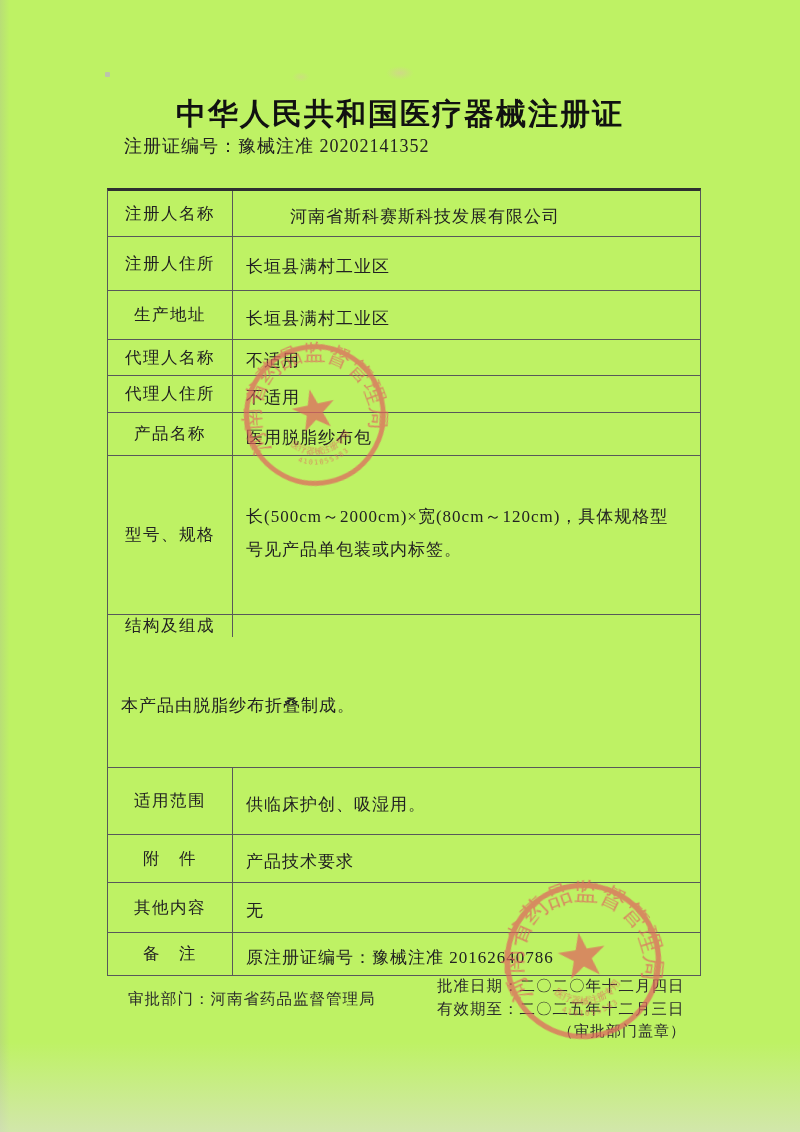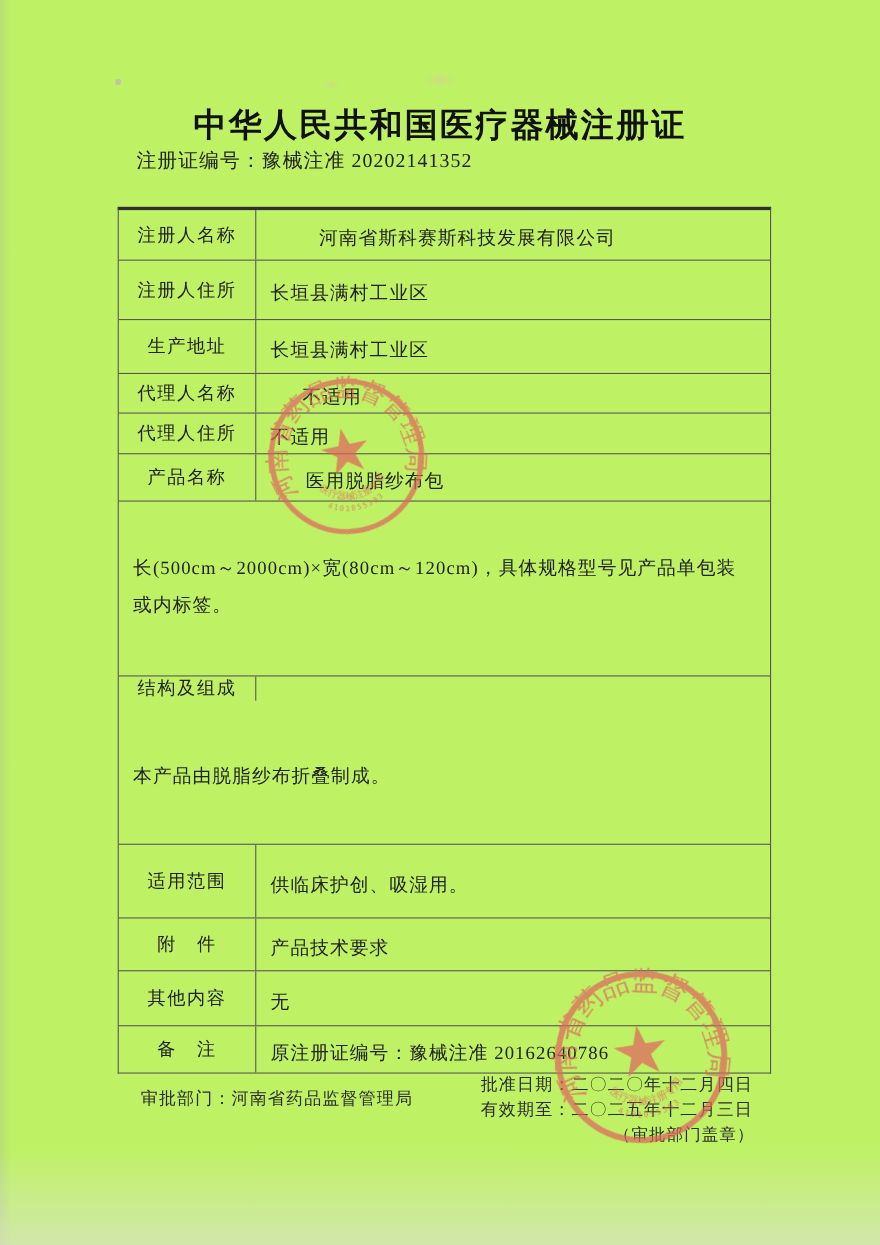--- a/index.html
+++ b/index.html
@@ -39,21 +39,21 @@
     width:125px;min-width:125px;border-right:1px solid #58585a;
     display:flex;align-items:center;justify-content:center;
     font-size:16.5px;letter-spacing:1.5px;text-align:center;color:#222;
   }
   .cell.value{
     flex:1;display:flex;align-items:center;
     padding:12px 14px 4px 13px;font-size:17px;letter-spacing:1px;
     line-height:1.55;color:#222;
   }
   .r1{height:46px;gap:44px;}.r2{height:54px;}.r3{height:49px;}
-  .r4{height:36px;gap:29px;}.r5{height:37px;}.r6{height:43px;gap:32px;}
+  .r4{height:36px;}.r5{height:37px;}.r6{height:43px;}
   .r7{height:159px;}.r8{height:153px;flex-direction:column;}.r9{height:67px;}
   .r10{height:48px;}.r11{height:50px;}.r12{height:42px;}
   .r7 .cell.value{display:block;padding-top:44px;line-height:33px;}
 
   .footer-dept{position:absolute;left:128px;top:989px;font-size:15.5px;letter-spacing:1px;}
   .footer-date{position:absolute;left:437px;top:976px;font-size:15.5px;letter-spacing:1px;}
   .footer-valid{position:absolute;left:437px;top:999px;font-size:15.5px;letter-spacing:1px;}
   .footer-sealnote{position:absolute;left:558px;top:1022px;font-size:15px;letter-spacing:1px;}
 
   
@@ -104,20 +104,21 @@
     </div>
     <div class="row r5">
       <div class="cell label">代理人住所</div>
       <div class="cell value">不适用</div>
     </div>
     <div class="row r6">
       <div class="cell label">产品名称</div>
       <div class="cell value">医用脱脂纱布包</div>
     </div>
     <div class="row r7">
+      <div class="cell label">型号、规格</div>
       <div class="cell value">长(500cm～2000cm)×宽(80cm～120cm)，具体规格型号见产品单包装或内标签。</div>
     </div>
     <div class="row r8">
       <div class="cell label">结构及组成</div>
       <div class="cell value">本产品由脱脂纱布折叠制成。</div>
     </div>
     <div class="row r9">
       <div class="cell label">适用范围</div>
       <div class="cell value">供临床护创、吸湿用。</div>
     </div>

